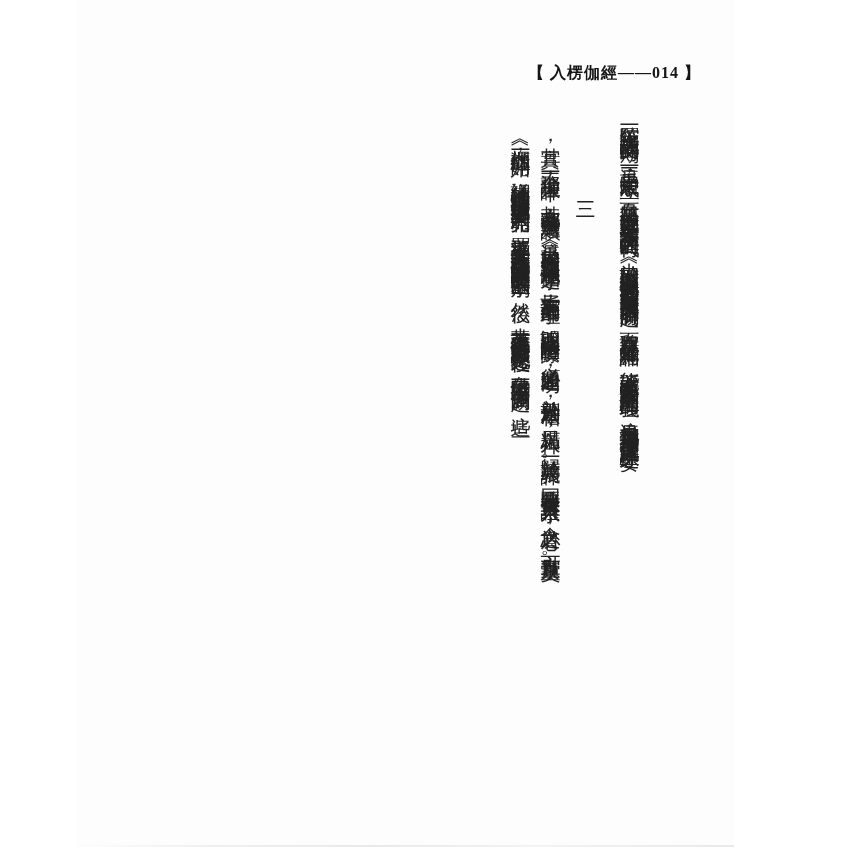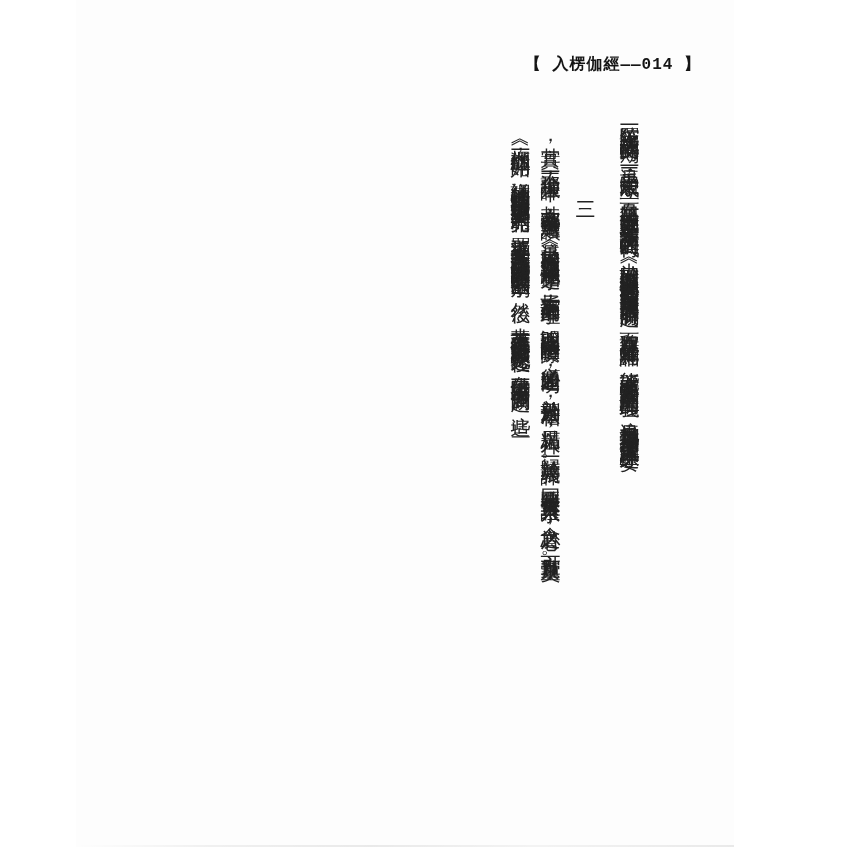--- a/index.html
+++ b/index.html
@@ -33,23 +33,23 @@
     background: linear-gradient(to right,
       rgba(0,0,0,0.00) 0%,
       rgba(0,0,0,0.05) 20%,
       rgba(0,0,0,0.08) 45%,
       rgba(0,0,0,0.04) 70%,
       rgba(0,0,0,0.08) 100%);
   }
   
   .running-head {
     position: absolute;
-    top: 54px;
+    top: 63px;
     right: 33px;
-    font-family: Liberation Mono, monospace;
+    font-family: Liberation Serif, serif;
     font-weight: bold;
     font-size: 16px;
     letter-spacing: 1px;
     color: #151515;
     white-space: nowrap;
   }
   
   .text-block {
     position: absolute;
     top: 110px;

